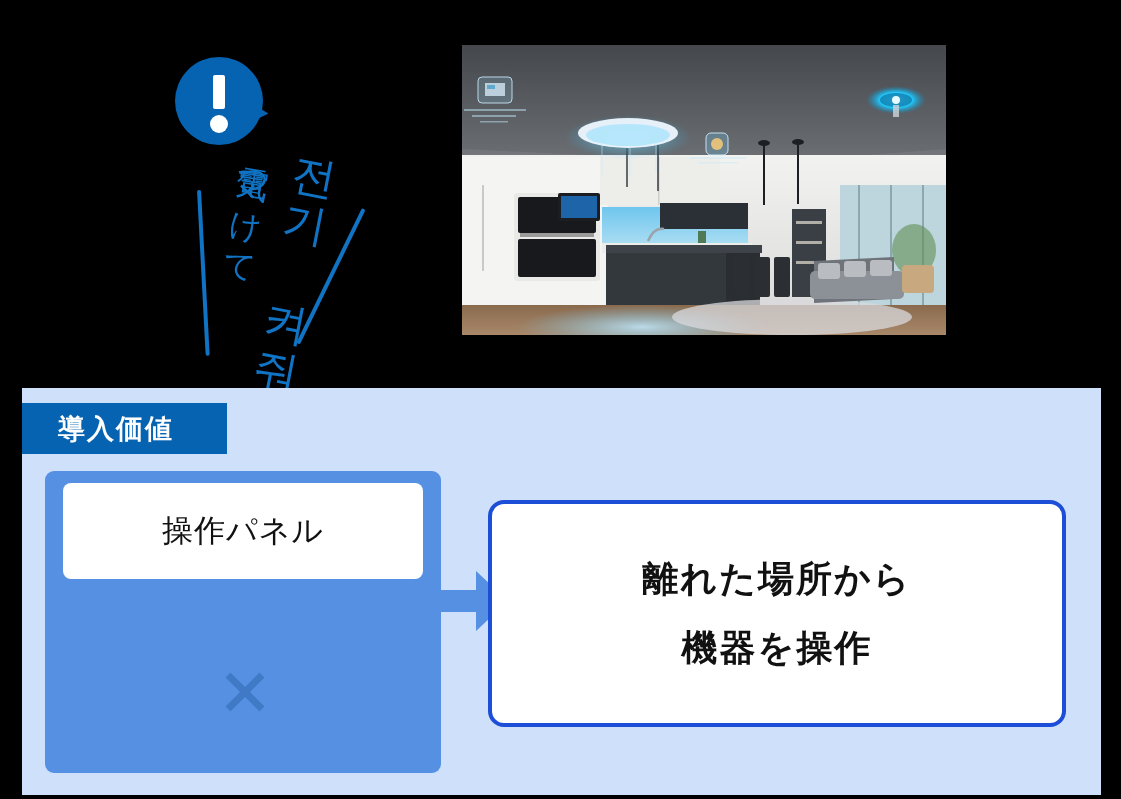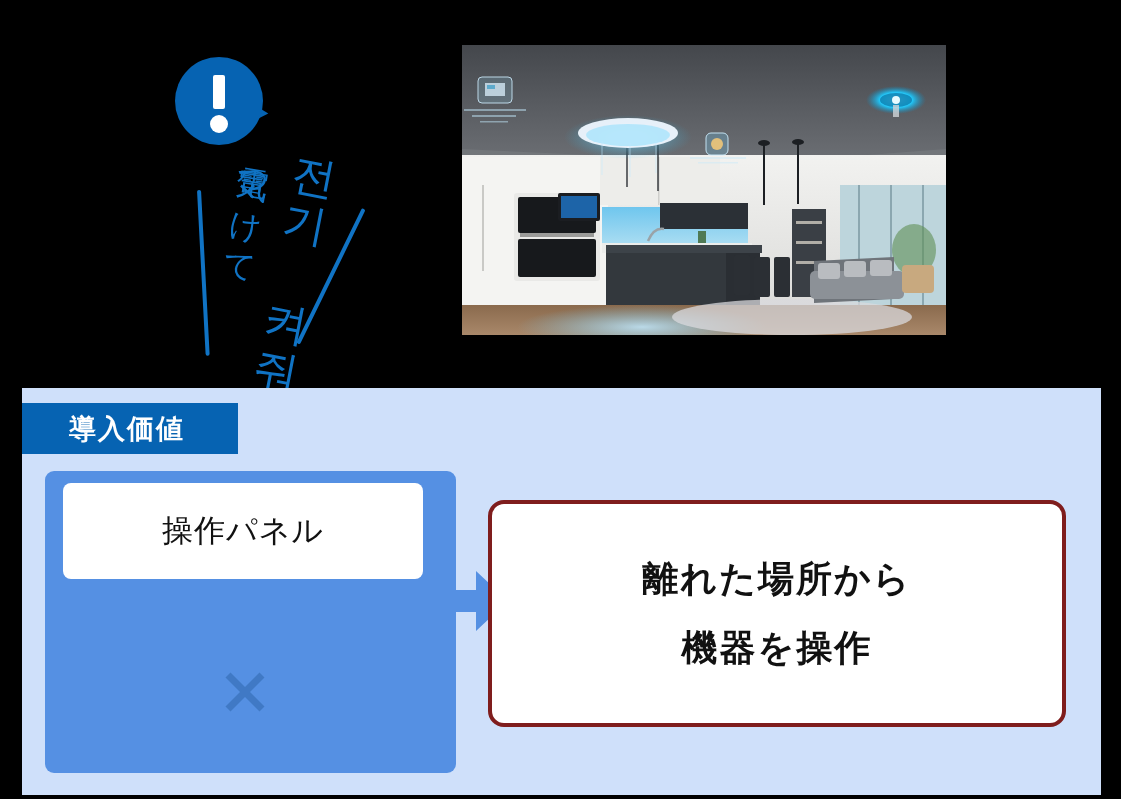--- a/index.html
+++ b/index.html
@@ -41,45 +41,45 @@
   
   #photo{position:absolute;left:462px;top:45px;width:484px;height:290px;
          overflow:hidden;background:#2a2d31;}
   #photo-svg{display:block;width:484px;height:290px;}
 
   
   #panel{position:absolute;left:22px;top:388px;width:1079px;height:407px;
          background:#cfe0fa;}
 
   #badge{position:absolute;left:0px;top:15px;width:205px;height:51px;
-         background:#0663b2;display:flex;align-items:center;padding-left:11px;}
+         background:#0663b2;display:flex;align-items:center;}
   #badge-label{color:#fff;font-size:27px;font-weight:bold;letter-spacing:2px;
                margin-left:36px;}
 
   
   #inputs{position:absolute;left:23px;top:83px;width:396px;height:302px;
-          background:#5590e3;border-radius:9px;padding-left:15px;}
+          background:#5590e3;border-radius:9px;}
   .wbox{position:absolute;left:18px;width:360px;background:#fff;
         border-radius:8px;display:flex;align-items:center;justify-content:center;}
   #box-panel{top:12px;height:96px;}
   #box-voice{top:194px;height:96px;}
   .wbox-label{font-size:31px;}
   #panel-label{color:#111;font-weight:400;letter-spacing:1px;}
   #voice-label{color:#0663b2;font-weight:bold;letter-spacing:1px;}
 
   #xmark{position:absolute;left:178px;top:199px;width:44px;height:44px;
          opacity:.55;}
   #xmark svg{display:block;}
 
   
   #arrow{position:absolute;left:418px;top:180px;width:70px;height:66px;}
 
   
   #outcome{position:absolute;left:466px;top:112px;width:570px;height:219px;
-           background:#fff;border:4px solid #7f1d1d;border-radius:16px;
+           background:#fff;border:4px solid #1d4ed8;border-radius:16px;
            display:flex;flex-direction:column;align-items:center;
            justify-content:center;gap:20px;}
   .outcome-line{font-size:36px;font-weight:bold;color:#111;letter-spacing:2px;}
 </style>
 </head>
 <body>
 
 <div id="stage">
 
   <div>

